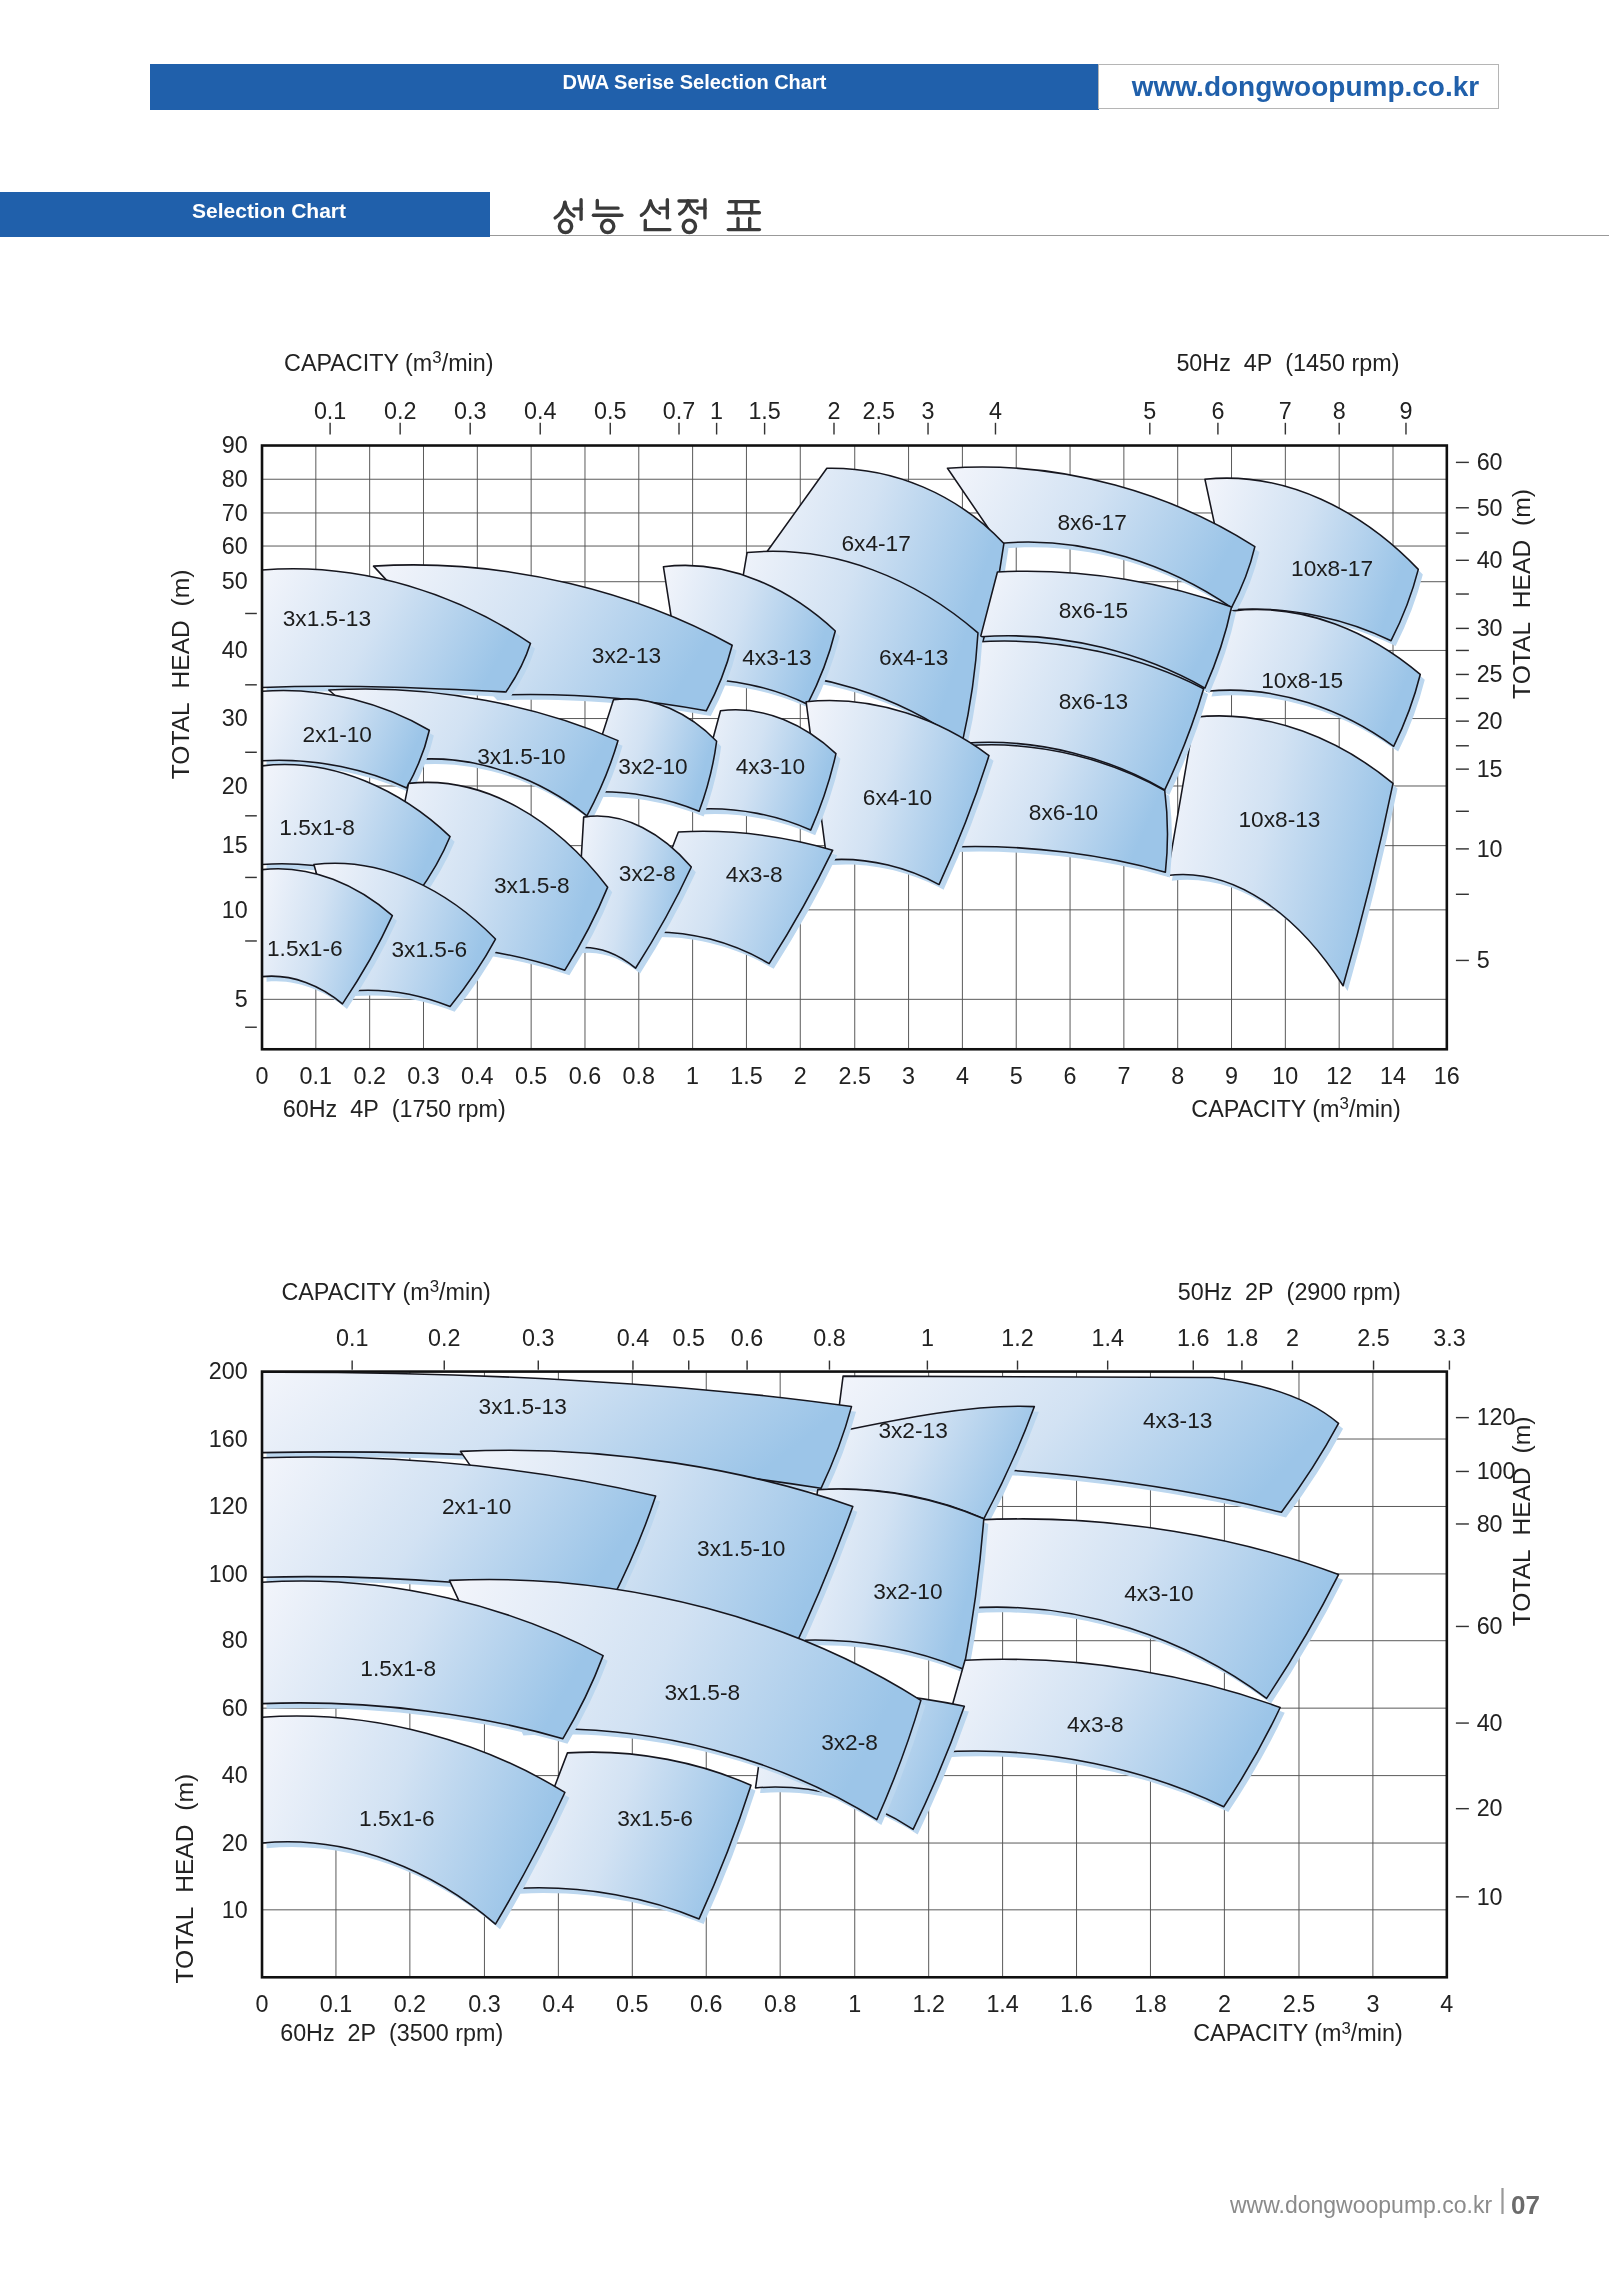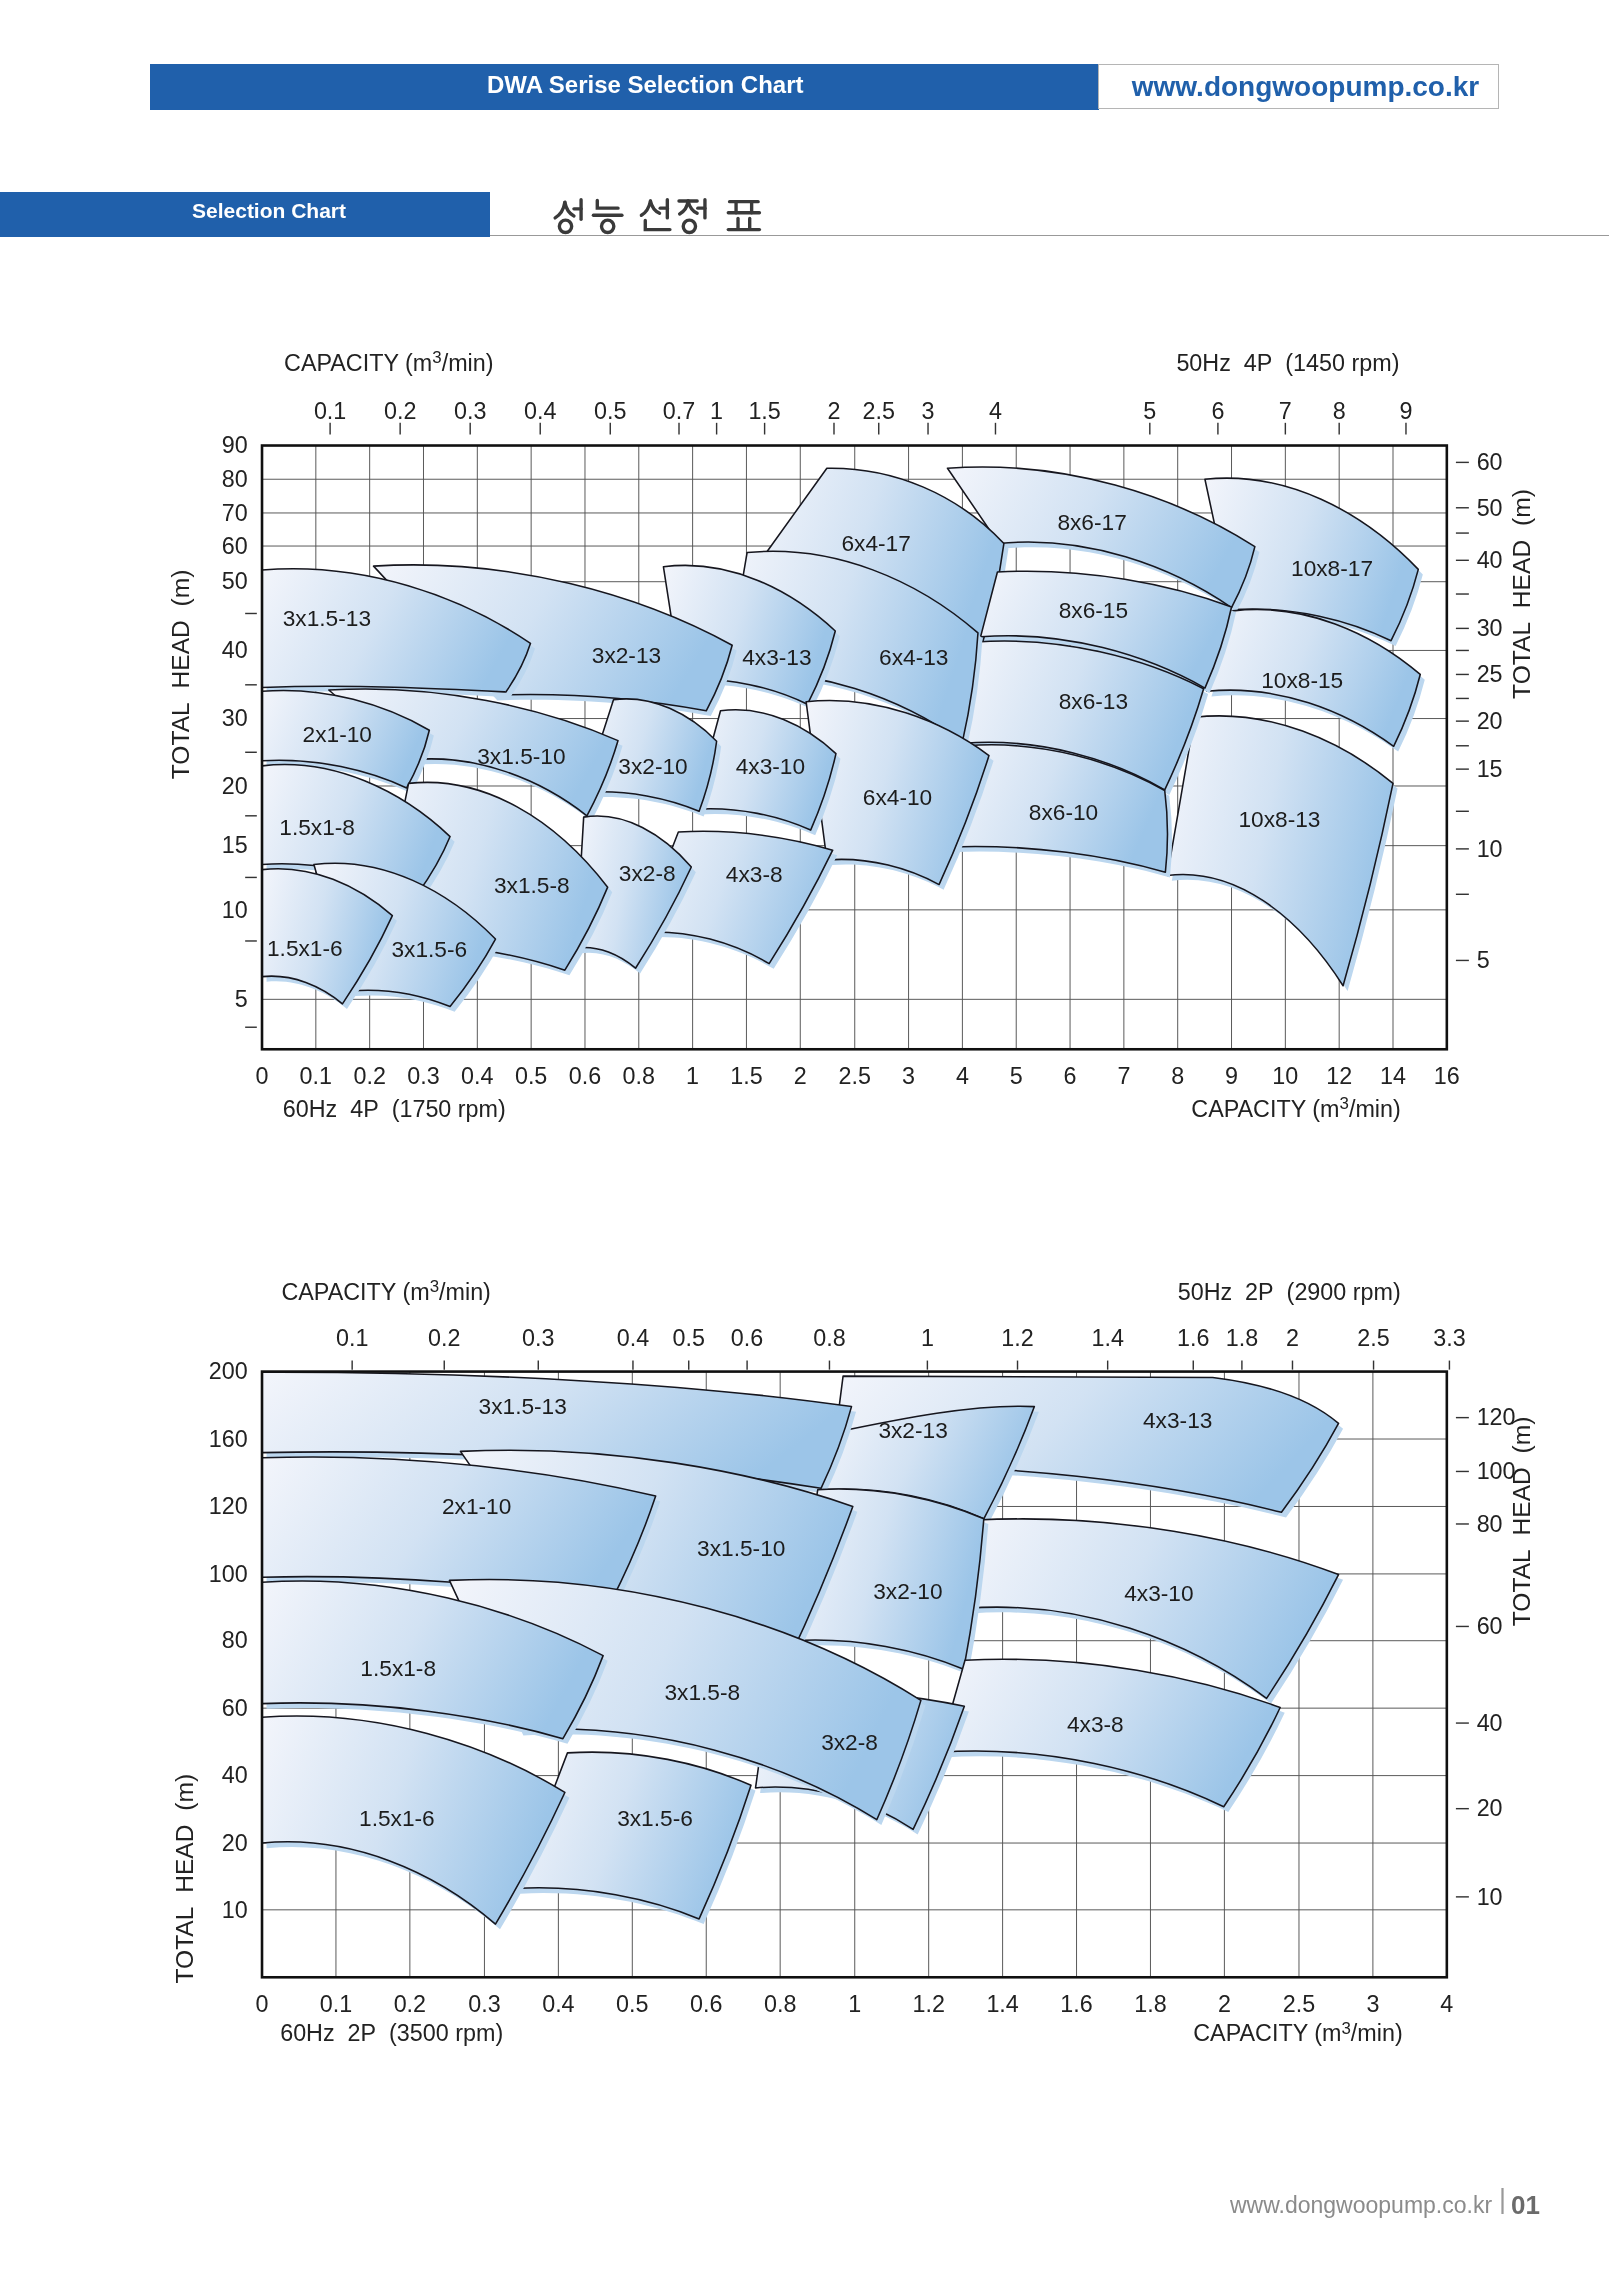--- a/index.html
+++ b/index.html
@@ -1,20 +1,20 @@
 <!DOCTYPE html>
 <html style="font-size:10.4px"><head><meta charset="utf-8">
 <style>
 html,body{margin:0;padding:0;background:#fff;}
 body{width:1620px;height:2273px;position:relative;font-family:"Liberation Sans",sans-serif;overflow:hidden;}
 .abs{position:absolute;}
 </style></head>
 <body>
 <div class="abs" style="left:150px;top:64px;width:949px;height:46px;background:#2060ab;"></div>
-<div class="abs" style="left:487px;top:71px;width:415px;font-size:24px;font-weight:bold;color:#fff;white-space:nowrap;">DWA Serise Selection Chart</div>
+<div class="abs" style="left:487px;top:71px;width:415px;text-align:center;font-size:20px;font-weight:bold;color:#fff;white-space:nowrap;">DWA Serise Selection Chart</div>
 <div class="abs" style="left:1098px;top:64px;width:399px;height:43px;background:#fff;border:1.3px solid #b5b5b5;"></div>
 <div class="abs" style="left:1124px;top:71px;width:363px;text-align:center;font-size:28px;font-weight:bold;color:#2060ab;white-space:nowrap;">www.dongwoopump.co.kr</div>
 <div class="abs" style="left:0px;top:192px;width:490px;height:45px;background:#2060ab;"></div>
 <div class="abs" style="left:192px;top:199px;font-size:21px;font-weight:bold;color:#fff;">Selection Chart</div>
 <div class="abs" style="left:490px;top:192px;width:1119px;height:43px;border-bottom:1.9px solid #999;"></div>
 <svg class="abs" style="left:0;top:0" width="1620" height="2273" viewBox="0 0 2498 3505">
 <defs>
       <linearGradient id="pg" x1="0" y1="0" x2="1" y2="0.25">
 <stop offset="0" stop-color="#f3f5fb"></stop>
         <stop offset="0.5" stop-color="#d2e2f3"></stop>
@@ -395,14 +395,14 @@
 <text x="2277" y="2937" font-size="36" fill="#222">10</text>
 <text x="434" y="2004" font-size="36" fill="#222"><tspan>CAPACITY (m</tspan><tspan font-size="26" dy="-12">3</tspan><tspan font-size="36" dy="12">/min)</tspan></text>
 <text x="1816" y="2004" font-size="36" fill="#222">50Hz&nbsp;&nbsp;2P&nbsp;&nbsp;(2900 rpm)</text>
 <text x="432" y="3148" font-size="36" fill="#222">60Hz&nbsp;&nbsp;2P&nbsp;&nbsp;(3500 rpm)</text>
 <text x="1840" y="3148" font-size="36" fill="#222"><tspan>CAPACITY (m</tspan><tspan font-size="26" dy="-12">3</tspan><tspan font-size="36" dy="12">/min)</tspan></text>
 <text x="298" y="2897" font-size="38" fill="#222" text-anchor="middle" transform="rotate(-90 298 2897)">TOTAL&nbsp;&nbsp;HEAD&nbsp;&nbsp;(m)</text>
 <text x="2360" y="2346" font-size="38" fill="#222" text-anchor="middle" transform="rotate(-90 2360 2346)">TOTAL&nbsp;&nbsp;HEAD&nbsp;&nbsp;(m)</text>
 </svg>
 <div class="abs" style="left:1230px;top:2192px;font-size:23px;color:#8b8b8b;">www.dongwoopump.co.kr</div>
 <div class="abs" style="left:1499px;top:2184px;font-size:27px;color:#999;">|</div>
-<div class="abs" style="left:1511px;top:2190px;font-size:26px;font-weight:bold;color:#6b6b6b;">01</div>
+<div class="abs" style="left:1511px;top:2190px;font-size:26px;font-weight:bold;color:#6b6b6b;">07</div>
 
 
 </body></html>

